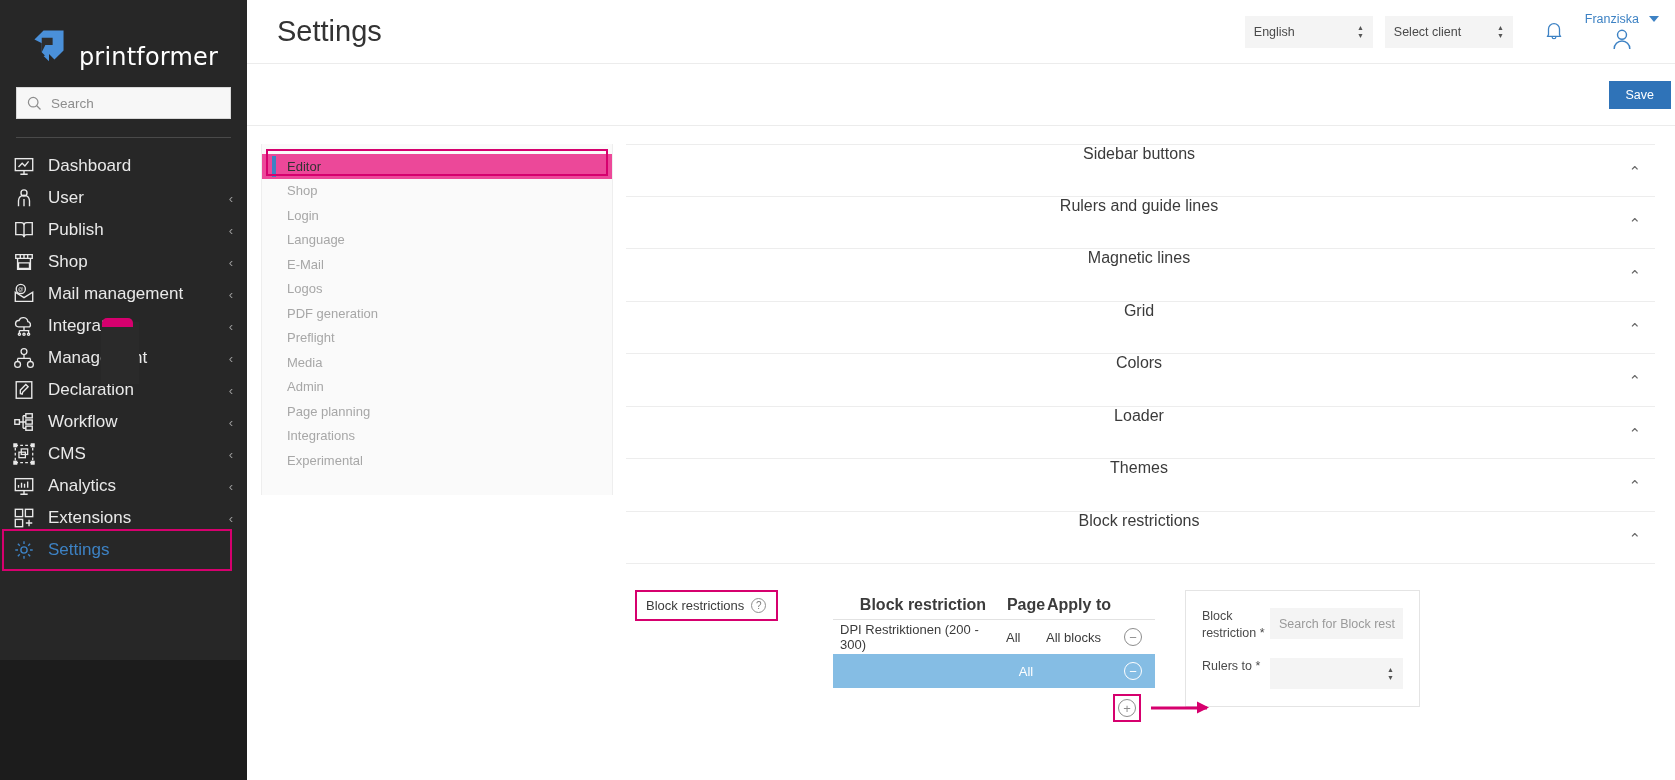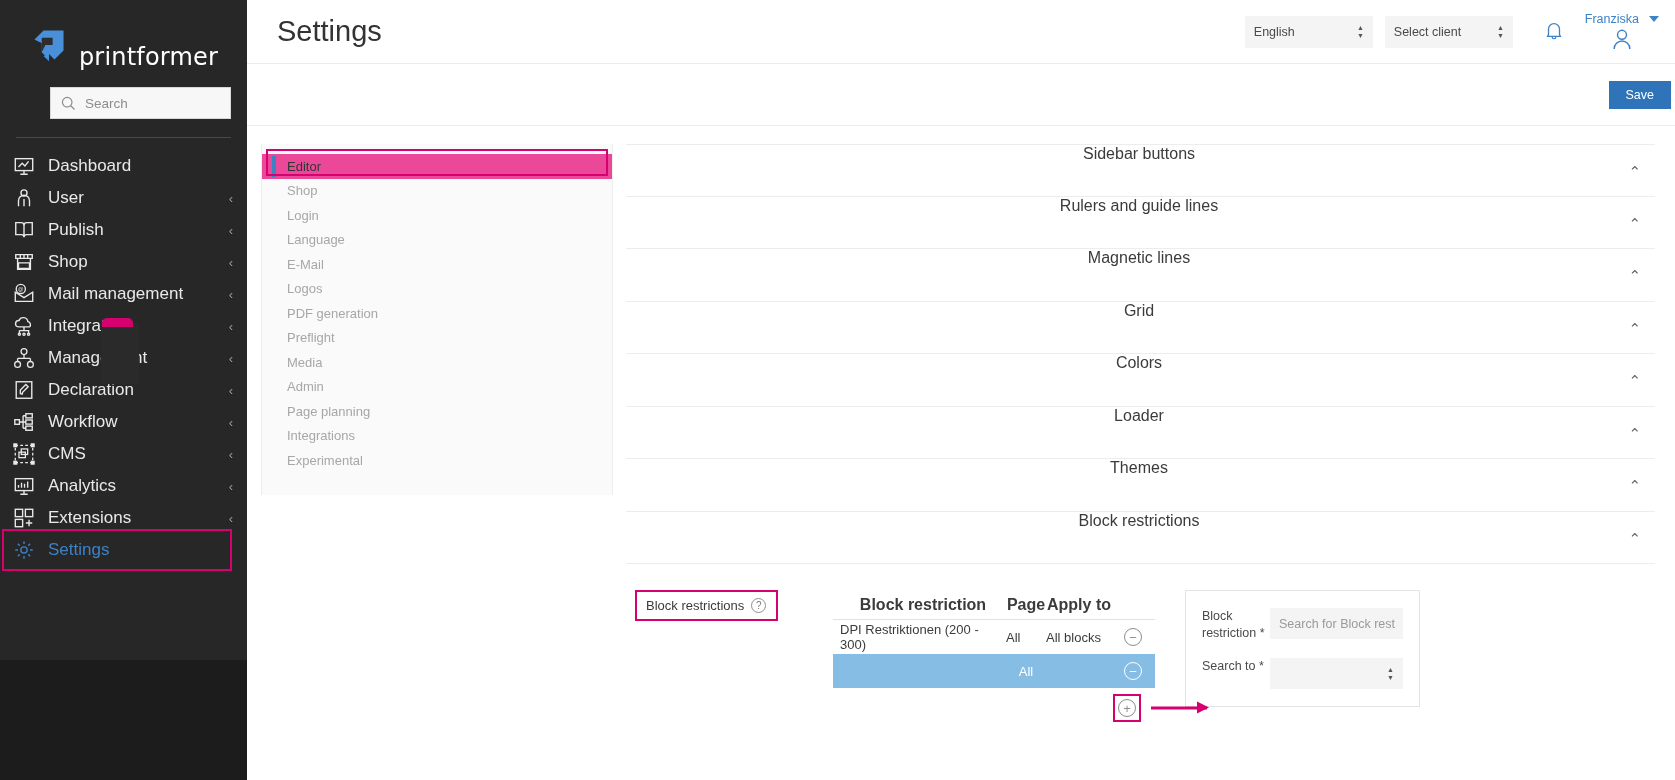--- a/index.html
+++ b/index.html
@@ -20,21 +20,21 @@
   }
   .brand {
     display: flex; align-items: center; justify-content: center;
     gap: 10px; padding: 18px 10px 12px 10px;
   }
   .brand-logo { width: 40px; height: 40px; flex: none; }
   .brand-name {
     font-size: 24px; color: #ffffff; letter-spacing: .2px;
     font-family: "DejaVu Sans", sans-serif; font-weight: 400; margin-top: 25px;
   }
-  .search-wrap { padding: 4px 16px 0 16px; margin-left: 34px; }
+  .search-wrap { padding: 4px 16px 0 16px; }
   .search-box {
     display: flex; align-items: center; gap: 9px;
     background: #f7f7f7; border: 1px solid #d8d8d8;
     height: 32px; padding: 0 10px;
   }
   .search-box .ph { color: #8d8d8d; font-size: 13.5px; }
   .sb-divider {
     height: 1px; background: #4a4a4a; margin: 18px 16px 12px 16px;
   }
   .nav { flex: 1; overflow: hidden; }
@@ -537,21 +537,21 @@
               </span>
             </div>
           </div>
 
           <div class="br-form">
             <div class="form-row">
               <span class="form-lbl">Block restriction *</span>
               <span class="form-field">Search for Block rest</span>
             </div>
             <div class="form-row">
-              <span class="form-lbl">Search to *</span>
+              <span class="form-lbl">Rulers to *</span>
               <span class="form-field sel">
                 <span></span>
                 <span class="spin">
                     <i>▲</i>
                     <i>▼</i>
                   </span>
               </span>
             </div>
           </div>
 

